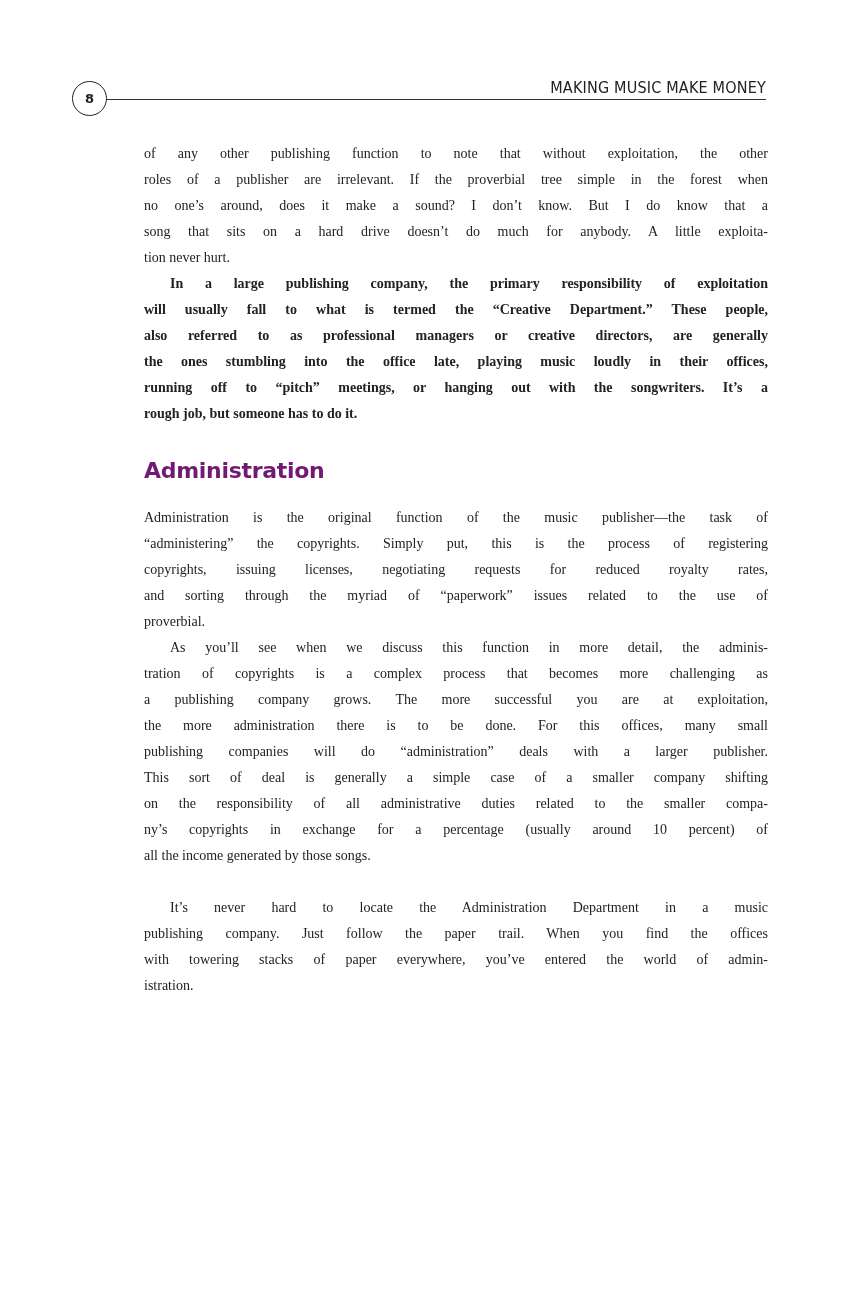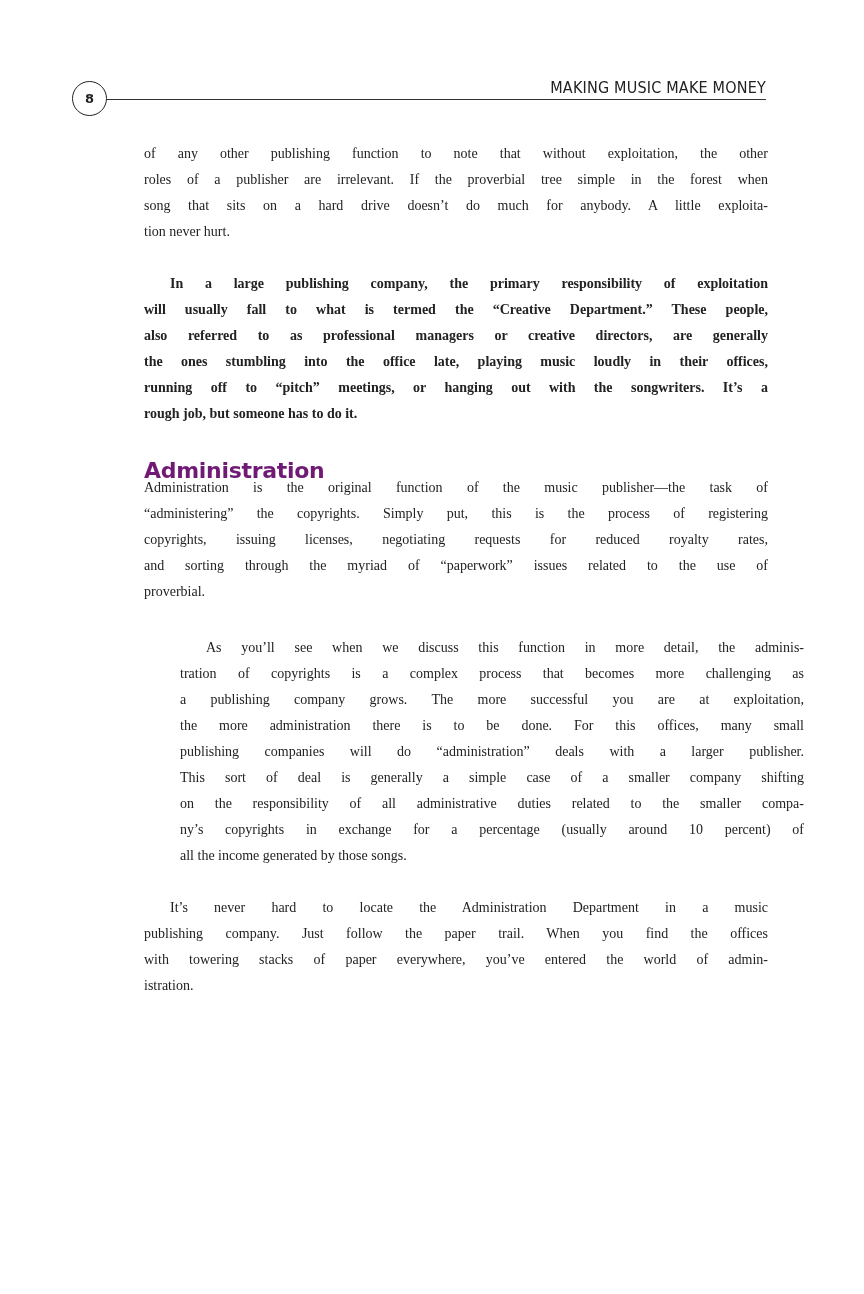--- a/index.html
+++ b/index.html
@@ -47,44 +47,45 @@
 
   <div class="page-num-circle">
     <span>8</span>
   </div>
   <div class="header-rule"></div>
   <div class="running-head">MAKING MUSIC MAKE MONEY</div>
 
   <div class="body-text" style="top:141px;">
     <span class="line">of any other publishing function to note that without exploitation, the other</span>
     <span class="line">roles of a publisher are irrelevant. If the proverbial tree simple in the forest when</span>
+    <span class="line">no one’s around, does it make a sound? I don’t know. But I do know that a</span>
     <span class="line">song that sits on a hard drive doesn’t do much for anybody. A little exploita-</span>
     <span class="line last">tion never hurt.</span>
   </div>
 
   <div class="body-text" style="top:271px;font-weight:bold;">
     <span class="line indent">In a large publishing company, the primary responsibility of exploitation</span>
     <span class="line">will usually fall to what is termed the “Creative Department.” These people,</span>
     <span class="line">also referred to as professional managers or creative directors, are generally</span>
     <span class="line">the ones stumbling into the office late, playing music loudly in their offices,</span>
     <span class="line">running off to “pitch” meetings, or hanging out with the songwriters. It’s a</span>
     <span class="line last">rough job, but someone has to do it.</span>
   </div>
 
   <div class="section-heading">Administration</div>
 
-  <div class="body-text" style="top:475px;">
+  <div class="body-text" style="top:505px;">
     <span class="line">Administration is the original function of the music publisher—the task of</span>
     <span class="line">“administering” the copyrights. Simply put, this is the process of registering</span>
     <span class="line">copyrights, issuing licenses, negotiating requests for reduced royalty rates,</span>
     <span class="line">and sorting through the myriad of “paperwork” issues related to the use of</span>
     <span class="line last">proverbial.</span>
   </div>
 
-  <div class="body-text" style="top:635px;margin-left:36px;">
+  <div class="body-text" style="top:635px;">
     <span class="line indent">As you’ll see when we discuss this function in more detail, the adminis-</span>
     <span class="line">tration of copyrights is a complex process that becomes more challenging as</span>
     <span class="line">a publishing company grows. The more successful you are at exploitation,</span>
     <span class="line">the more administration there is to be done. For this offices, many small</span>
     <span class="line">publishing companies will do “administration” deals with a larger publisher.</span>
     <span class="line">This sort of deal is generally a simple case of a smaller company shifting</span>
     <span class="line">on the responsibility of all administrative duties related to the smaller compa-</span>
     <span class="line">ny’s copyrights in exchange for a percentage (usually around 10 percent) of</span>
     <span class="line last">all the income generated by those songs.</span>
   </div>

